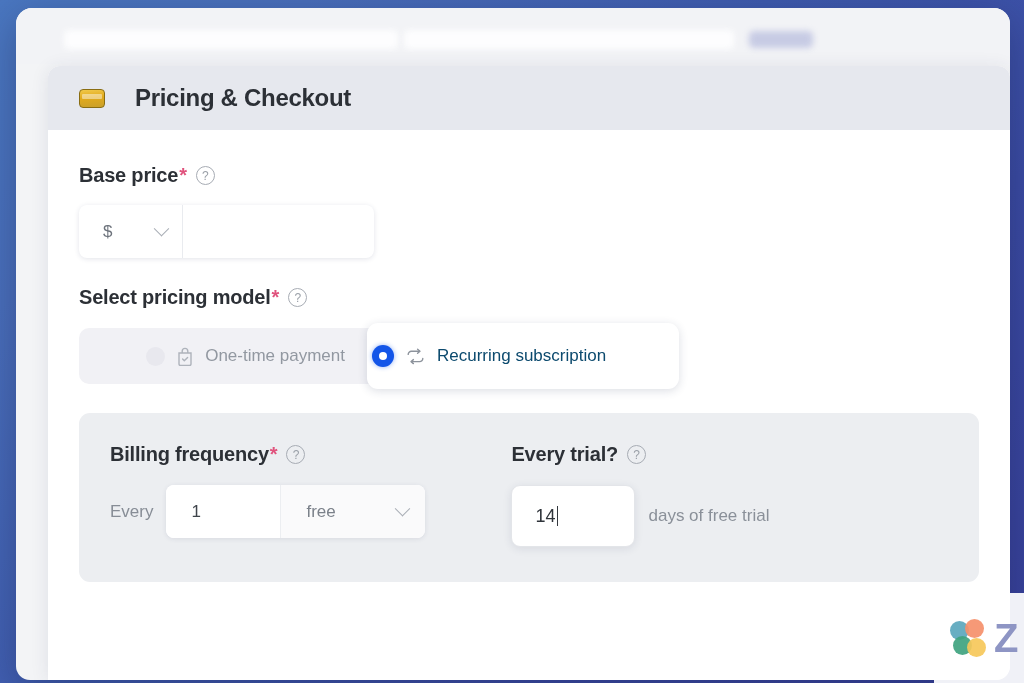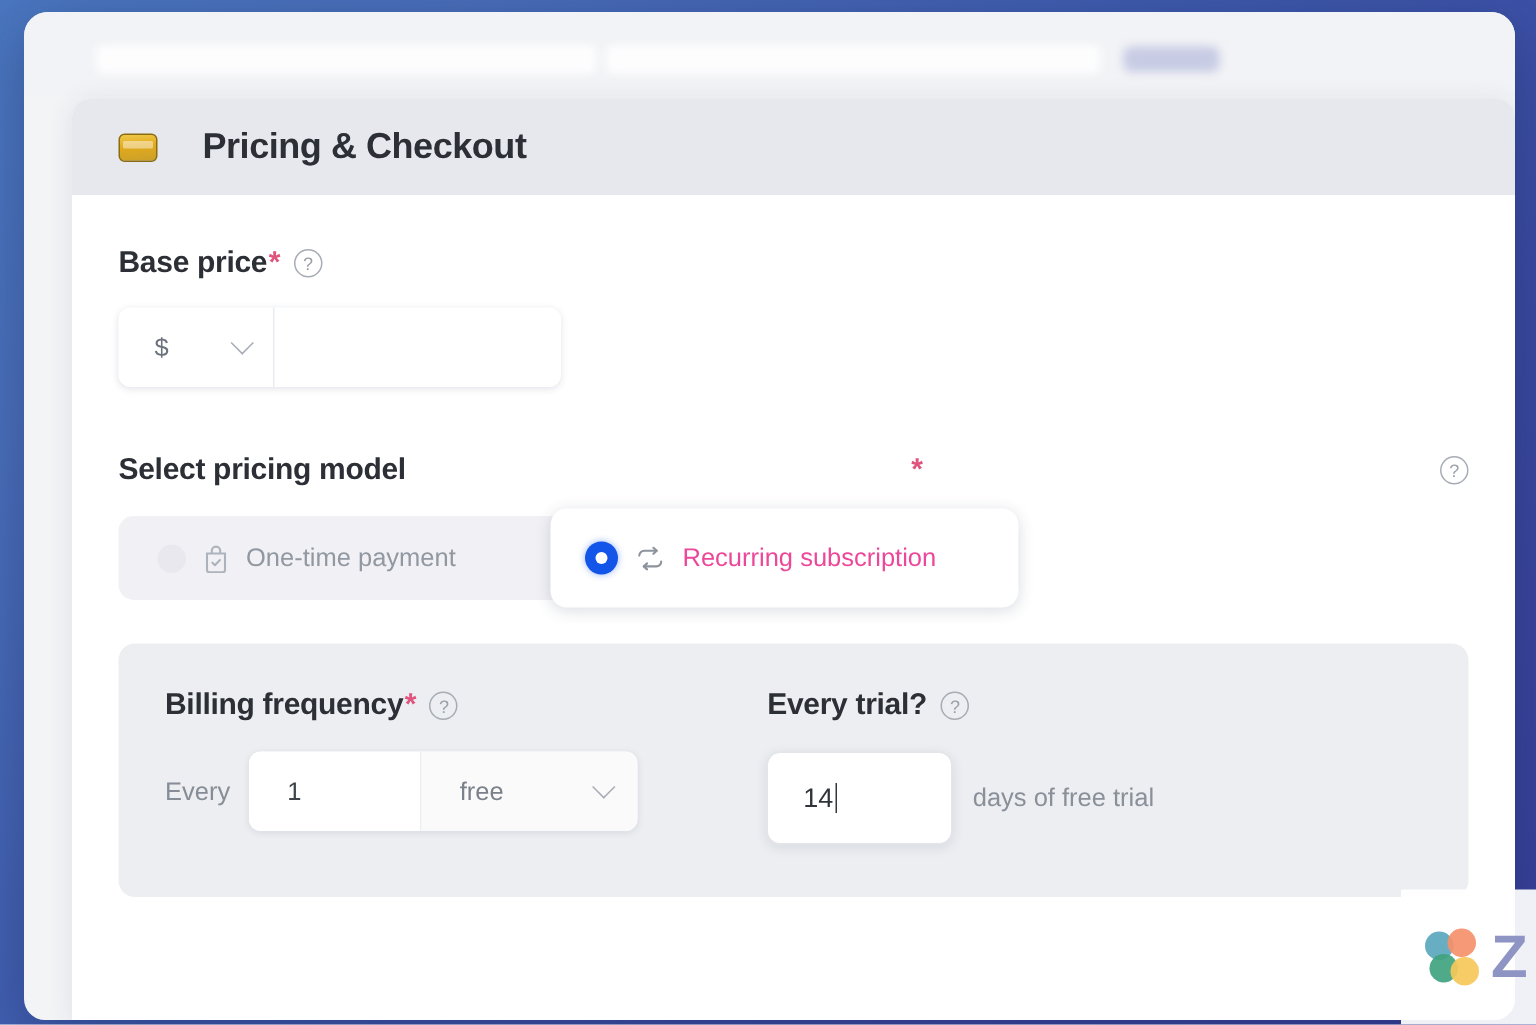--- a/index.html
+++ b/index.html
@@ -174,21 +174,21 @@
   .price-input {
     flex: 1;
     display: flex;
     align-items: center;
     padding-left: 22px;
     font-size: 17px;
     color: #3f444b;
   }
 
   
-  .model-label { margin-top: 44px; justify-content: space-between; }
+  .model-label { margin-top: 28px; }
   .segmented {
     margin-top: 19px;
     width: 600px;
     height: 56px;
     background: #f1f1f5;
     border-radius: 10px;
     display: flex;
     align-items: center;
     position: relative;
   }
@@ -197,32 +197,33 @@
     align-items: center;
     gap: 11px;
     height: 100%;
     padding: 0 22px;
     font-size: 17px;
   }
   .seg-inactive {
     width: 288px;
     color: #9298a1;
     padding-left: 26px;
+    justify-content: flex-end;
   }
   .seg-active {
     position: absolute;
     left: 288px;
     top: -5px;
     width: 312px;
     height: 66px;
     background: #ffffff;
     border-radius: 11px;
     box-shadow: 0 2px 10px rgba(40,50,90,0.16);
-    color: #ec4899;
-    padding-left: 23px;
+    color: #0c4a6e;
+    padding-left: 5px;
   }
   .radio-off {
     width: 19px; height: 19px;
     border-radius: 50%;
     background: #e8e8ee;
     flex: none;
   }
   .radio-on {
     width: 22px; height: 22px;
     border-radius: 50%;

